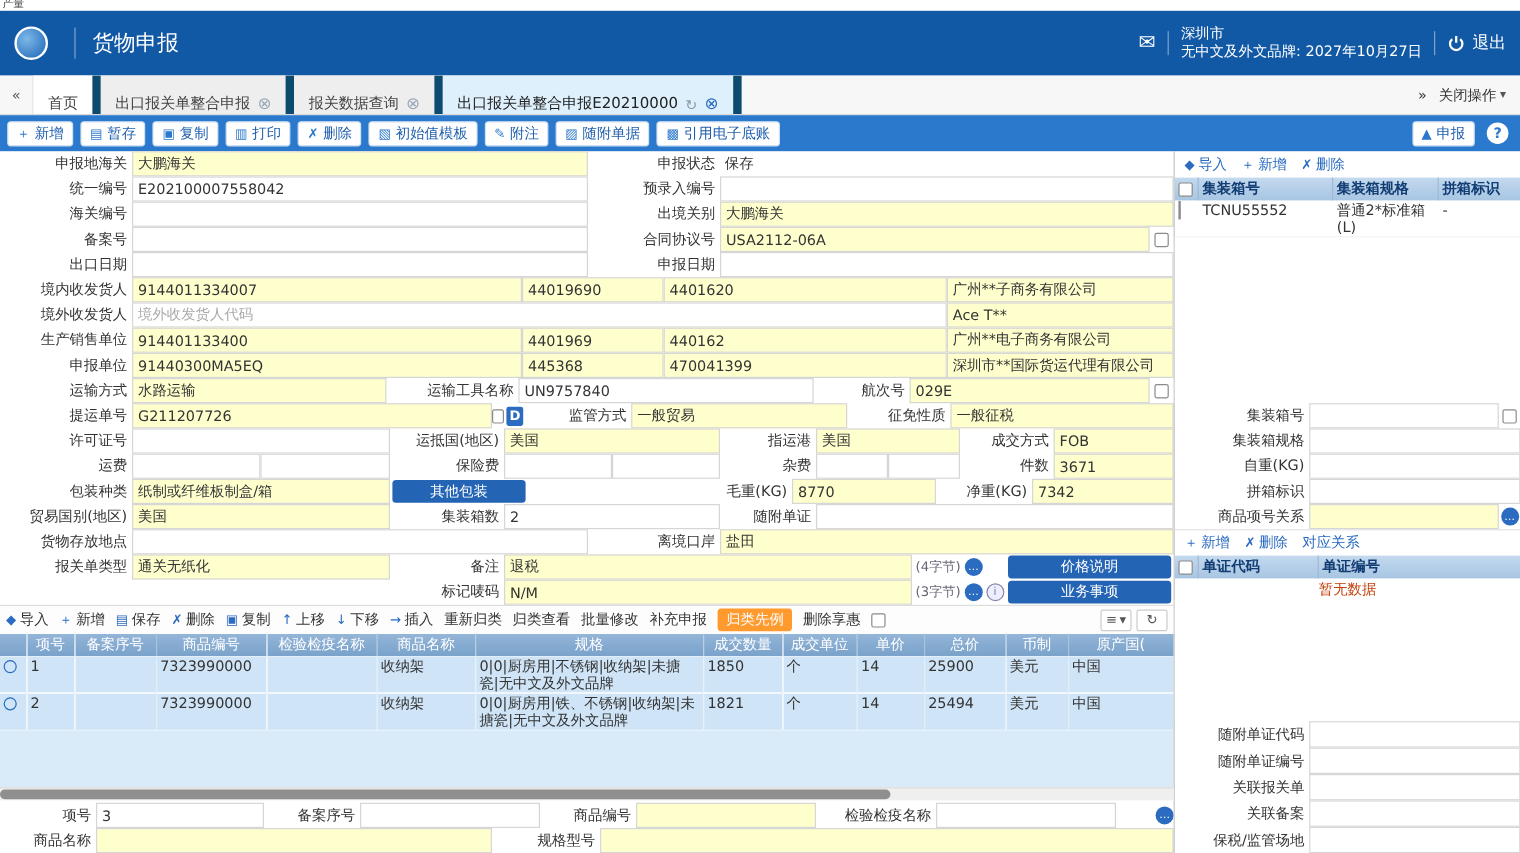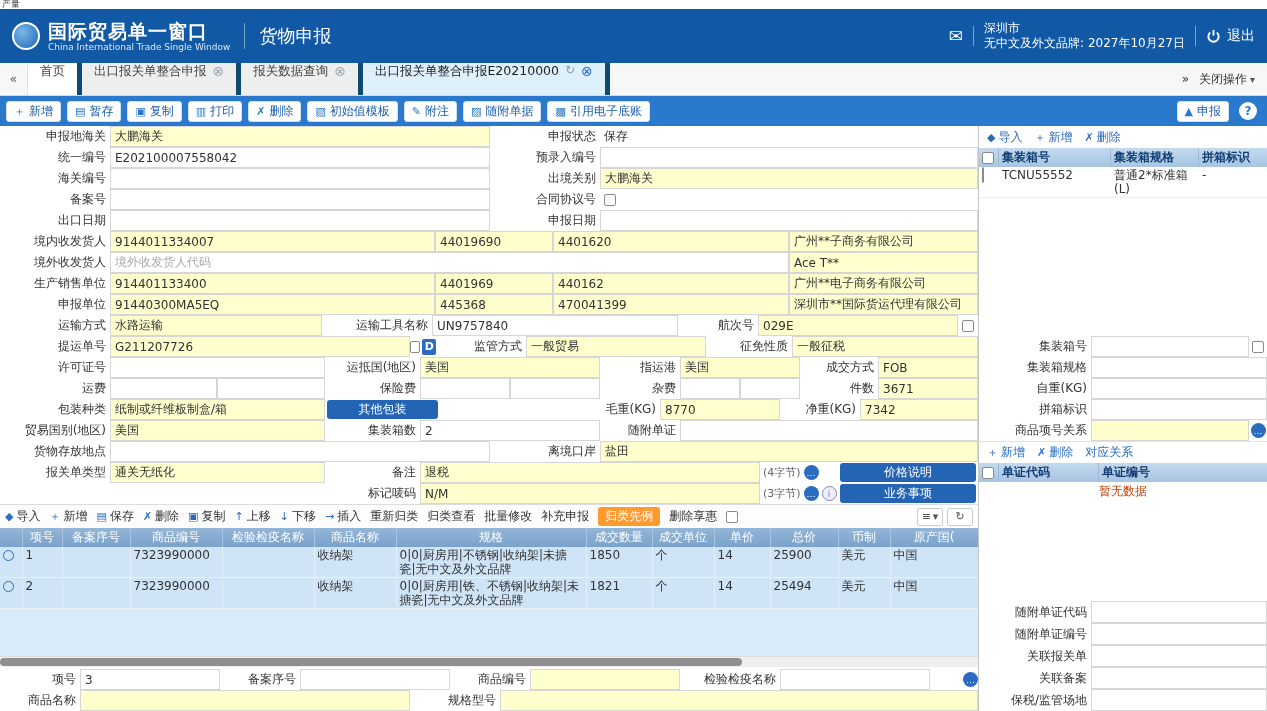--- a/index.html
+++ b/index.html
@@ -19,21 +19,21 @@
   .module-title { font-size:18px; }
   .spacer { flex:1; }
   .hdr-right { display:flex; align-items:center; }
   .mail-icon { font-size:17px; cursor:pointer; }
   .userinfo { font-size:12px; line-height:15px; }
   .logout { display:flex; align-items:center; gap:6px; font-size:14px; cursor:pointer; }
 
   
   .tabbar { height:33px; background:#f7f7f7; border-bottom:1px solid #d9d9d9; display:flex; align-items:stretch; }
   .tab-arrow { width:28px; display:flex; align-items:center; justify-content:center; color:#555; border-right:1px solid #e2e2e2; cursor:pointer; }
-  .tab { display:flex; align-items:flex-start; gap:6px; padding:0 12px; border-right:5px solid #0c4a6e; font-size:12.5px; background:#eeeeee; color:#444; cursor:pointer; white-space:nowrap; }
+  .tab { display:flex; align-items:flex-end; gap:6px; padding:0 12px; border-right:7px solid #0c4a6e; font-size:12.5px; background:#eeeeee; color:#444; cursor:pointer; white-space:nowrap; }
   .tab.home { background:#ffffff; }
   .tab.active { background:#dff0fd; color:#222; }
   .tab .x { color:#9aa9b8; font-size:14px; }
   .tab.active .x { color:#2b6bc0; }
   .tab .rf { color:#8a99a8; font-size:12px; }
   .tabbar-right { margin-left:auto; display:flex; align-items:center; gap:10px; padding:0 12px; color:#333; }
   .tabbar-right .caret { font-size:10px; color:#555; }
 
   
   .toolbar { height:30px; background:#2b79cc; display:flex; align-items:center; gap:6px; padding:0 6px; }
@@ -97,24 +97,20 @@
   .sbottom .srow { height:22px; }
   .doc-empty { height:18px; display:flex; align-items:center; justify-content:center; color:#c2410c; flex:none; }
 </style>
 </head>
 <body>
 
 <div class="corner">产量</div>
 
 <div class="app-header">
   <div class="logo-circle"></div>
-  <div>
-    <div class="logo-t1">国际贸易单一窗口</div>
-    <div class="logo-t2">China International Trade Single Window</div>
-  </div>
   <div class="vdiv"></div>
   <div class="module-title">货物申报</div>
   <div class="spacer"></div>
   <div class="hdr-right">
     <span class="mail-icon">✉</span>
     <div class="vdiv short"></div>
     <div class="userinfo">
       <div>深圳市</div>
       <div>无中文及外文品牌: 2027年10月27日</div>
     </div>
@@ -223,20 +219,21 @@
         <div class="lbl" style="width:110px">海关编号</div>
         <div class="fld" style="width:380px"></div>
         <div class="lbl" style="width:110px">出境关别</div>
         <div class="fld y" style="width:378px">大鹏海关</div>
       </div>
 
     <div class="frow">
         <div class="lbl" style="width:110px">备案号</div>
         <div class="fld" style="width:380px"></div>
         <div class="lbl" style="width:110px">合同协议号</div>
+        <div class="fld y" style="width:358px">USA2112-06A</div>
         <div class="cbcell" style="width:20px">
           <span class="cb"></span>
         </div>
       </div>
 
     <div class="frow">
         <div class="lbl" style="width:110px">出口日期</div>
         <div class="fld" style="width:380px"></div>
         <div class="lbl" style="width:110px">申报日期</div>
         <div class="fld" style="width:378px"></div>

